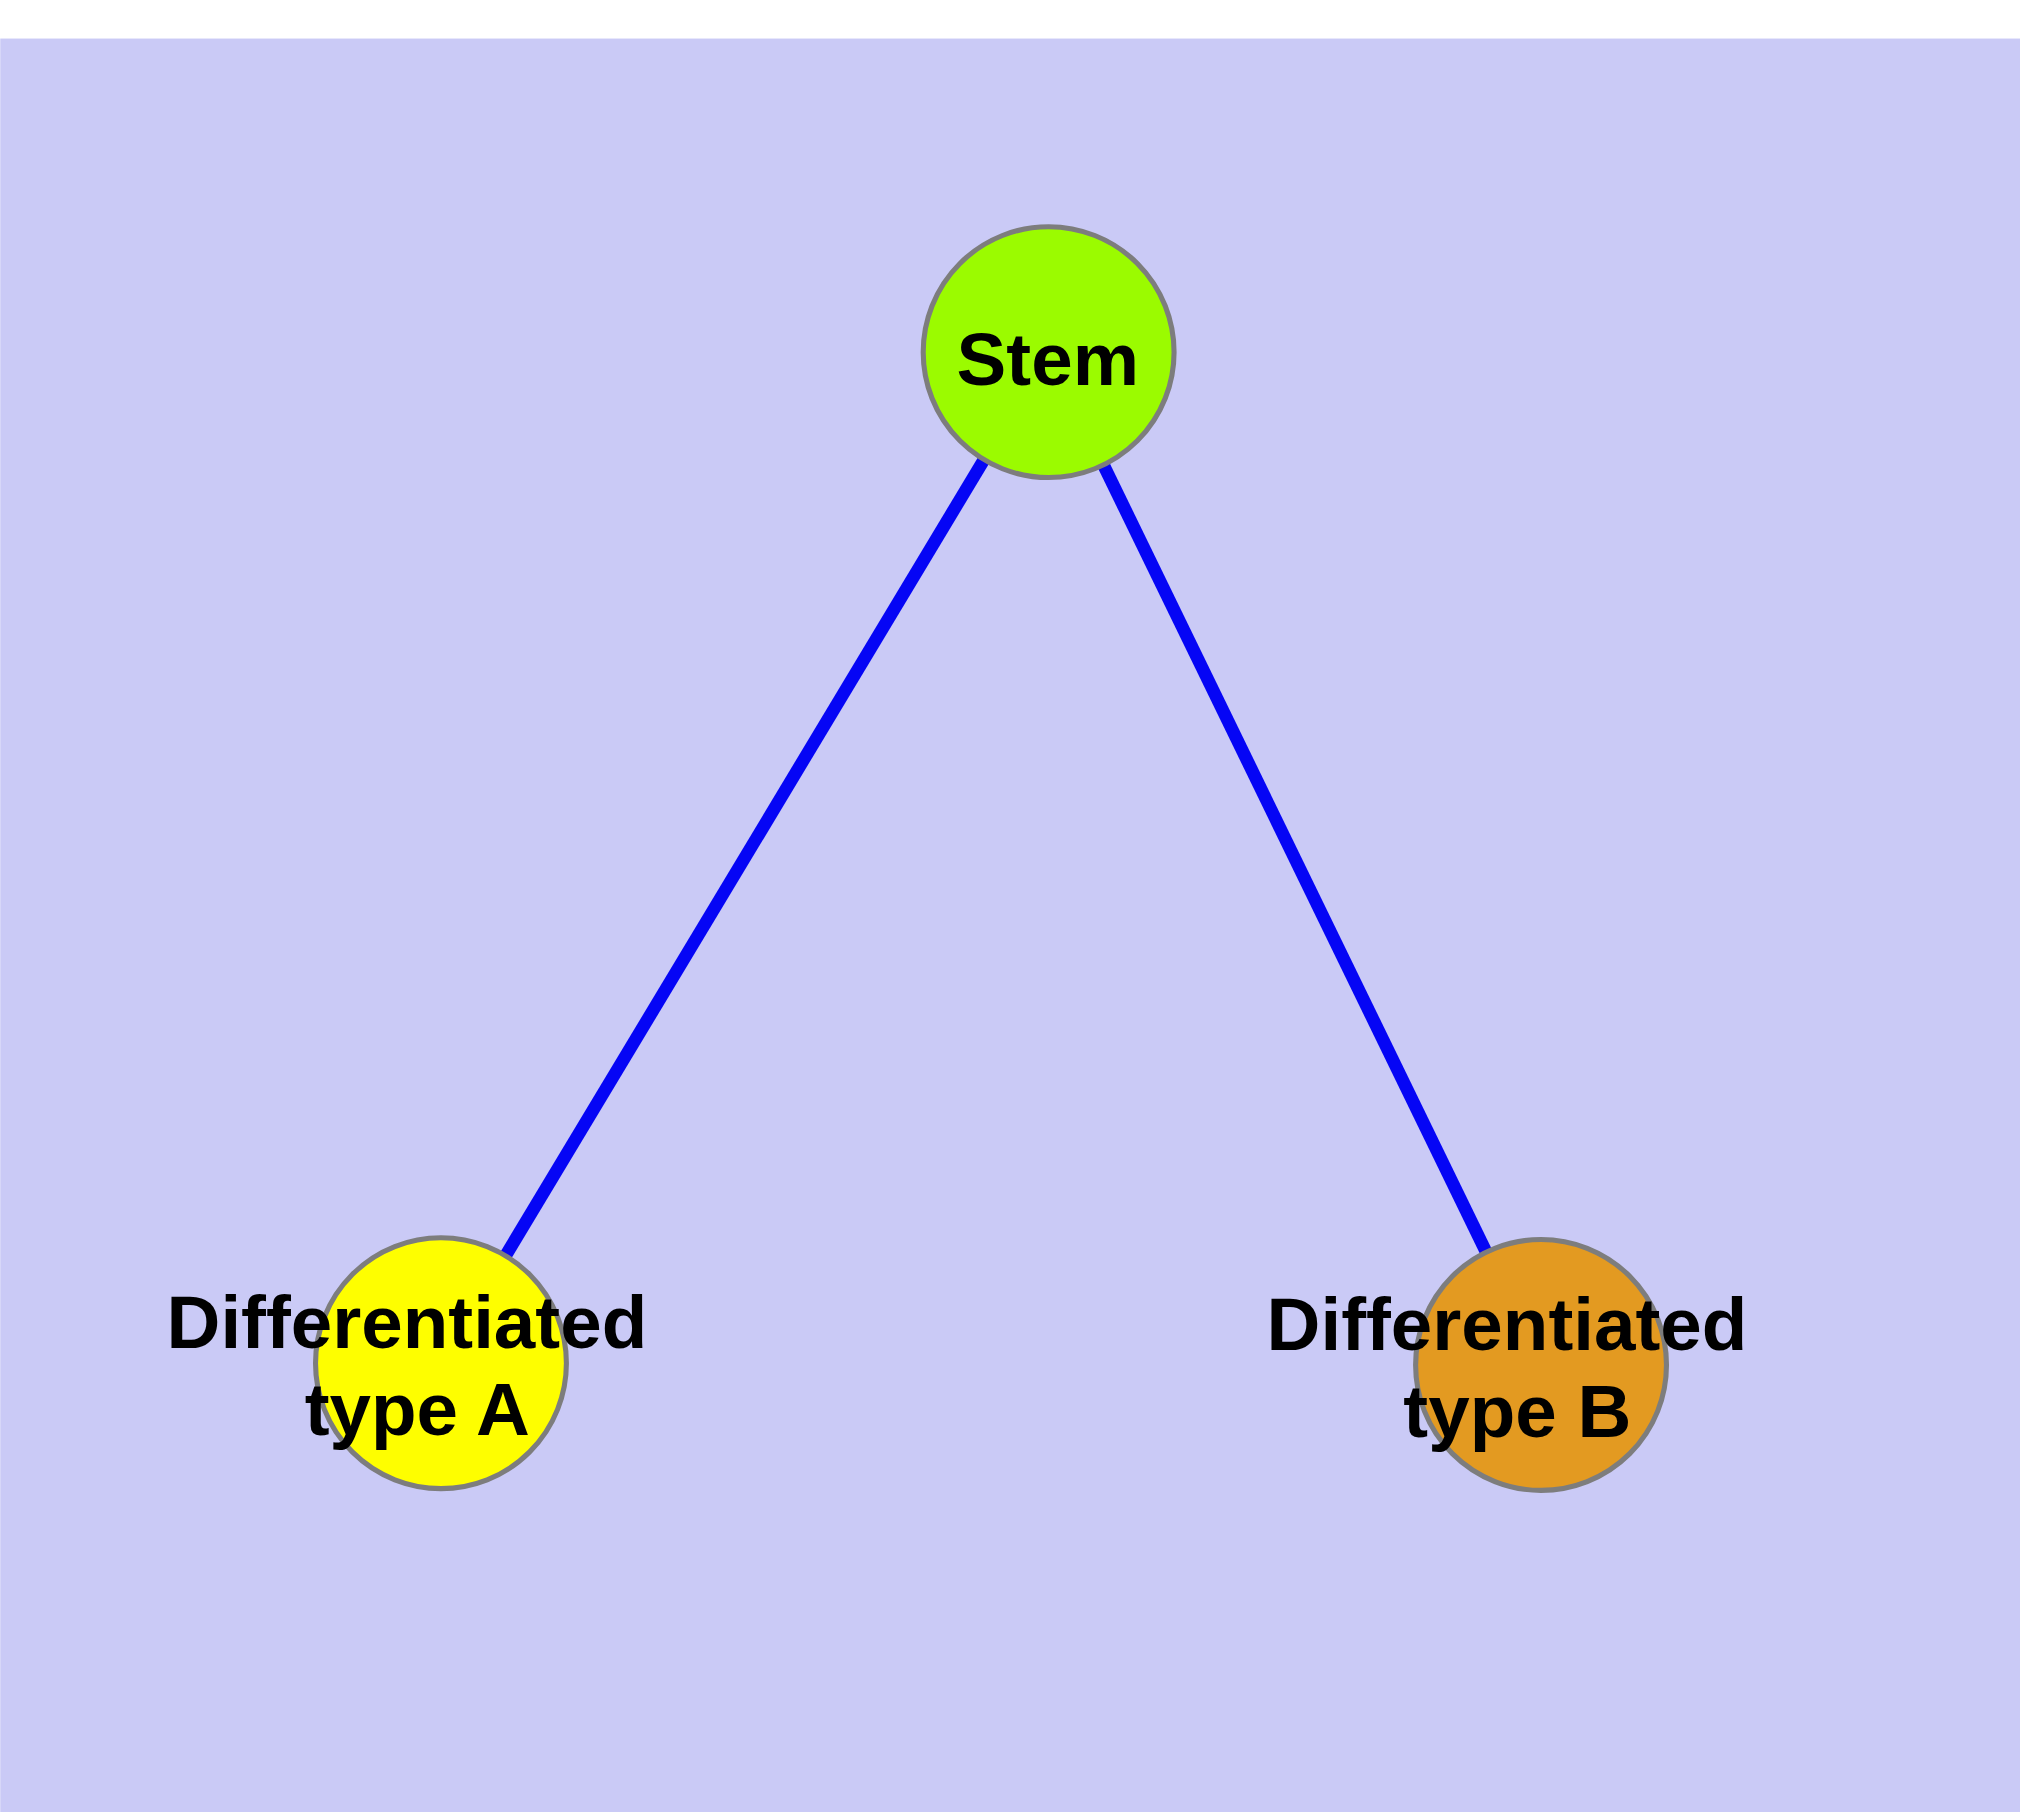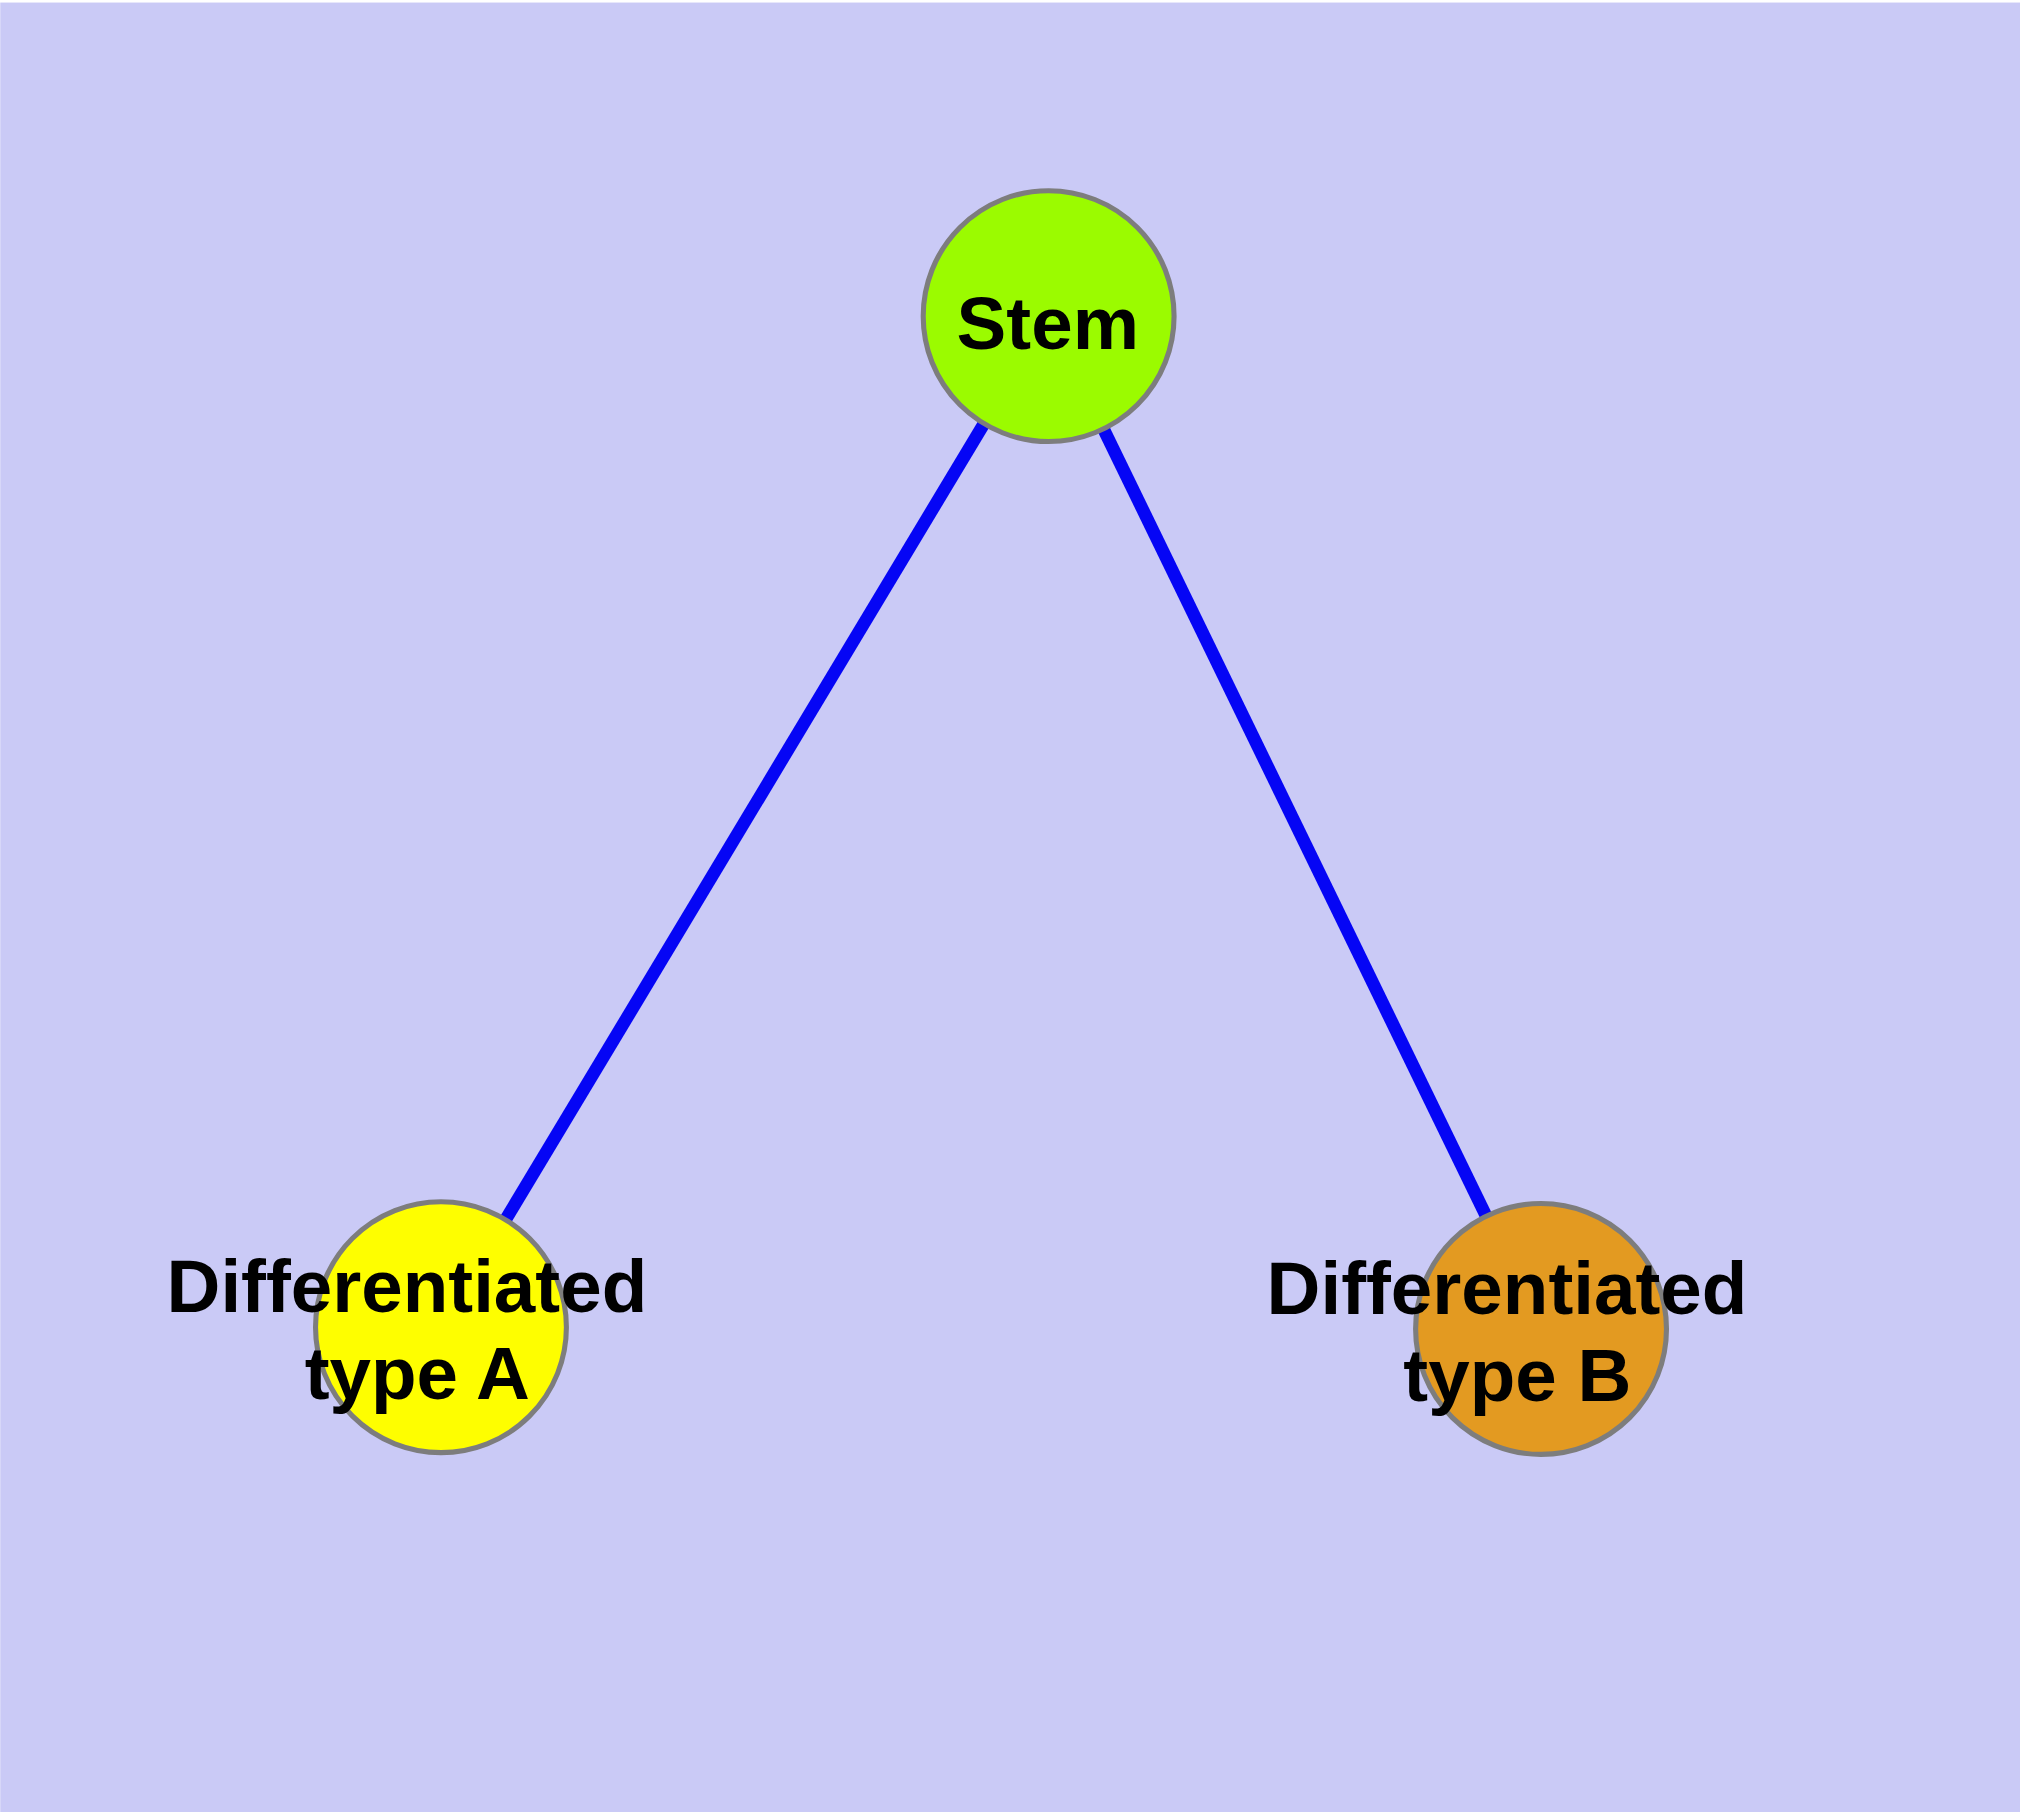--- a/index.html
+++ b/index.html
@@ -7,20 +7,21 @@
     padding: 0;
     width: 2021px;
     height: 1812px;
     background: #ffffff;
     overflow: hidden;
   }
   .canvas-wrap {
     position: relative;
     width: 2021px;
     height: 1412px;
+    margin-top: 36px;
   }
   svg.graph {
     display: block;
     width: 2021px;
     height: 1812px;
   }
   .node-label {
     font-family: "Liberation Sans", "DejaVu Sans", sans-serif;
     font-weight: 700;
     font-size: 88px;

